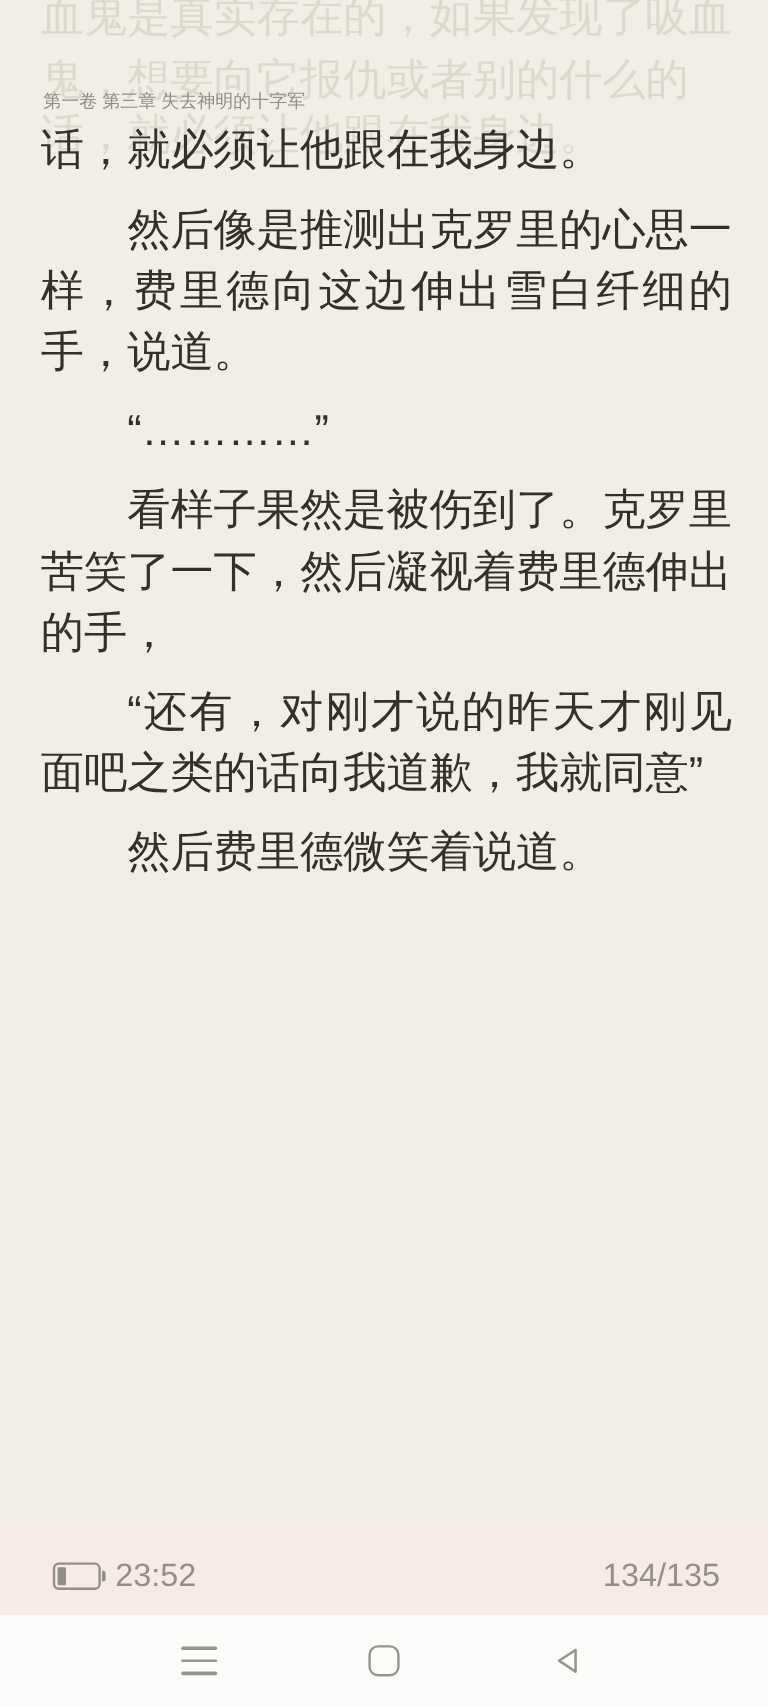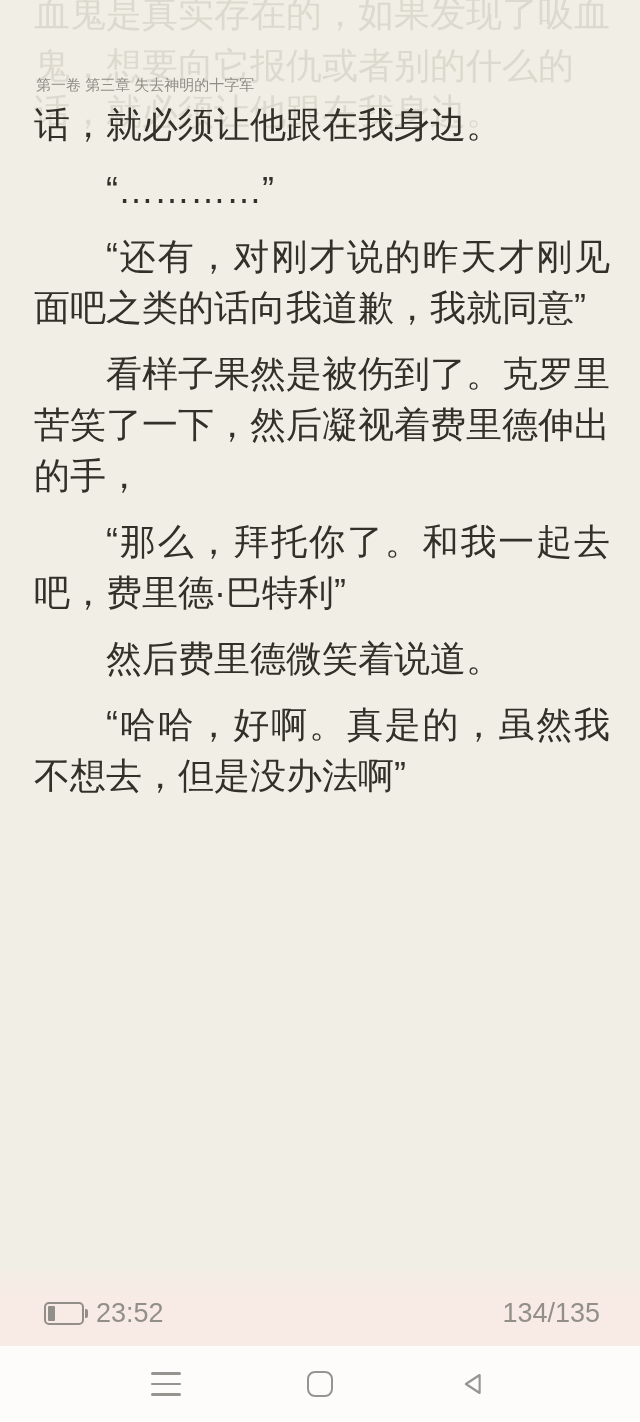--- a/index.html
+++ b/index.html
@@ -170,26 +170,25 @@
   <div class="ghost-layer">
     <div class="ghost-line">血鬼是真实存在的，如果发现了吸血</div>
     <div class="ghost-line">鬼，想要向它报仇或者别的什么的</div>
     <div class="ghost-line">话，就必须让他跟在我身边。</div>
   </div>
 
   <div class="chapter-header">第一卷 第三章 失去神明的十字军</div>
 
   <div class="reading-area">
       <p class="para no-indent">话，就必须让他跟在我身边。</p>
+      <p class="para">然后像是推测出克罗里的心思一样，费里德向这边伸出雪白纤细的手，说道。</p>
       <p class="para">“…………”</p>
+      <p class="para">看样子果然是被伤到了。克罗里苦笑了一下，然后凝视着费里德伸出的手，</p>
       <p class="para">“还有，对刚才说的昨天才刚见面吧之类的话向我道歉，我就同意”</p>
-      <p class="para">看样子果然是被伤到了。克罗里苦笑了一下，然后凝视着费里德伸出的手，</p>
-      <p class="para">“那么，拜托你了。和我一起去吧，费里德·巴特利”</p>
       <p class="para">然后费里德微笑着说道。</p>
-      <p class="para">“哈哈，好啊。真是的，虽然我不想去，但是没办法啊”</p>
     </div>
 
   <div class="status-strip">
     <div class="status-left">
       <div class="battery-icon">
         <div class="battery-fill"></div>
       </div>
       <div class="clock-time">23:52</div>
     </div>
     <div class="page-indicator">134/135</div>

